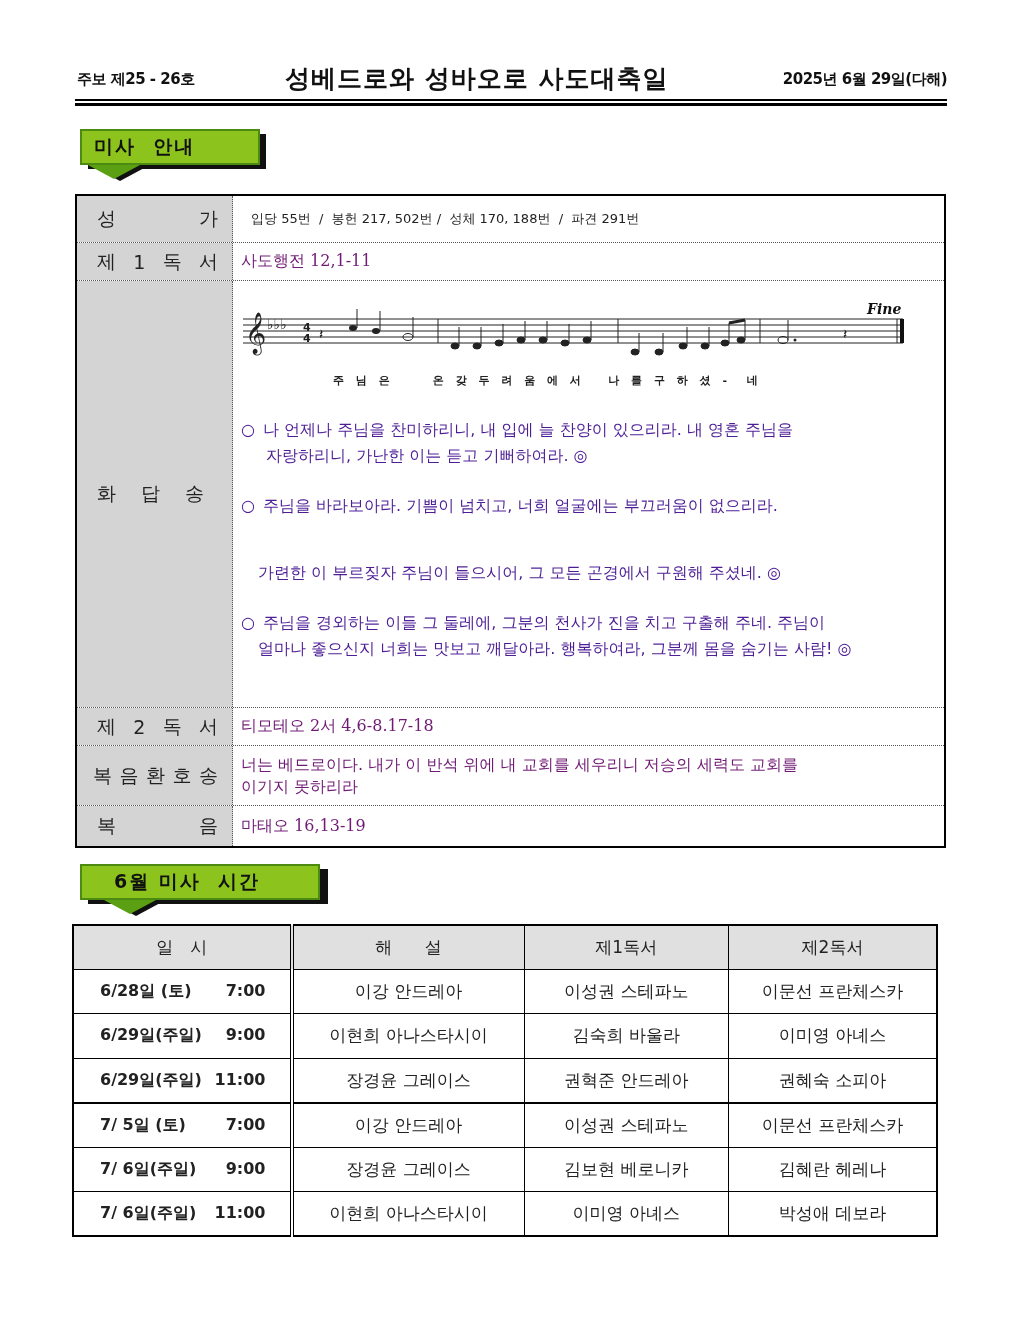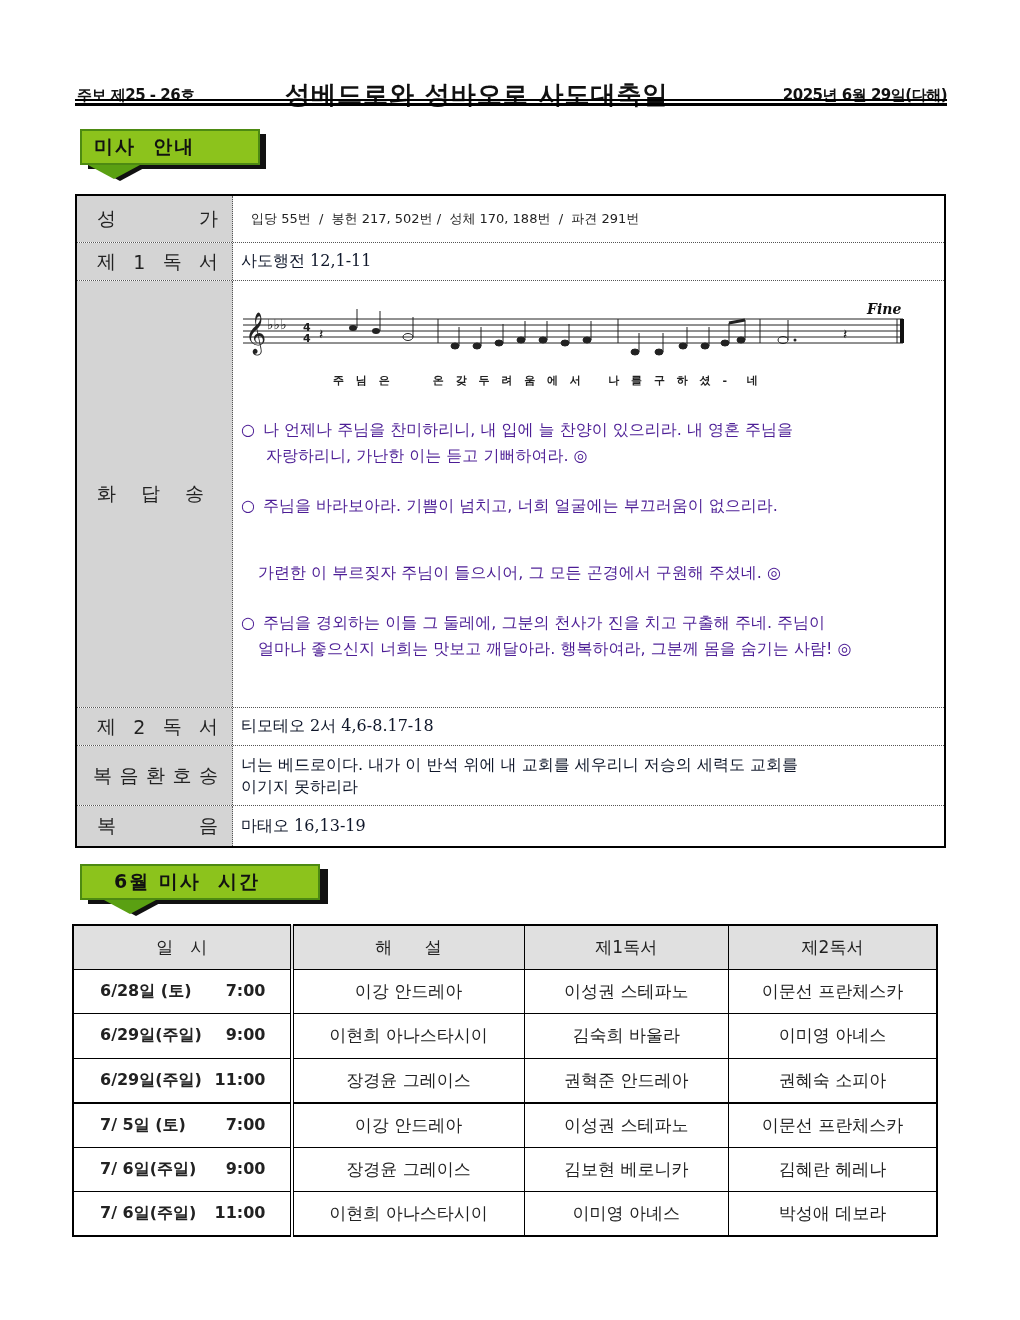--- a/index.html
+++ b/index.html
@@ -1,40 +1,40 @@
 <!DOCTYPE html>
 <html><head>
 <meta charset="utf-8">
 <style>
   * { box-sizing: border-box; margin: 0; padding: 0; }
   html, body { width: 1020px; height: 1320px; background: #ffffff; }
   body { position: relative; font-family: "DejaVu Sans", sans-serif; color: #111; }
 
   
-  .header { position: absolute; left: 75px; top: 78px; width: 872px; height: 40px; }
+  .header { position: absolute; left: 75px; top: 62px; width: 872px; height: 40px; }
   .header .issue { position: absolute; left: 2px; top: 8px; font-size: 15px; font-weight: bold; letter-spacing: -0.5px; }
   .header .title { position: absolute; left: 210px; top: 0px; font-size: 25px; font-weight: bold; letter-spacing: 1px; }
   .header .date { position: absolute; right: 0px; top: 8px; font-size: 15px; font-weight: bold; letter-spacing: -0.5px; }
   .header-rule1 { position: absolute; left: 75px; top: 99px; width: 872px; height: 2px; background: #000; }
   .header-rule2 { position: absolute; left: 75px; top: 103px; width: 872px; height: 3px; background: #000; }
 
   
   .banner { position: absolute; }
   .banner .shadow { position: absolute; background: #111; }
   .banner .box { position: absolute; background: #8cc31c; border: 2px solid #4d8a12; display: flex; align-items: center; }
   .banner .box span { font-weight: bold; font-size: 19px; color: #111; letter-spacing: 2px; }
   .banner .arrow { position: absolute; width: 0; height: 0; border-left: 26px solid transparent; border-right: 26px solid transparent; border-top: 14px solid #5aa012; }
   .banner .arrow-shadow { position: absolute; width: 0; height: 0; border-left: 26px solid transparent; border-right: 26px solid transparent; border-top: 14px solid #111; }
 
   
   .mass-table { position: absolute; left: 75px; top: 194px; width: 871px; border: 2px solid #000; }
   .mass-row { display: flex; border-bottom: 1px dotted #555; }
   .mass-row:last-child { border-bottom: none; }
   .mass-row .label { width: 156px; background: #d4d4d4; border-right: 1px dotted #555; display: flex; align-items: center; justify-content: space-between; padding: 0 14px 0 20px; font-size: 19px; color: #222; }
-  .mass-row .value { flex: 1; padding: 0 8px; display: flex; align-items: center; font-family: "DejaVu Serif", serif; font-size: 16px; color: #0f172a; }
+  .mass-row .value { flex: 1; padding: 0 8px; display: flex; align-items: center; font-family: "DejaVu Serif", serif; font-size: 16px; color: #701a75; }
   .r-hymn { height: 47px; }
   .r-hymn .value { font-family: "DejaVu Sans", sans-serif; font-size: 13px; padding-left: 18px; color: #222; }
   .r-first { height: 38px; }
   .r-psalm { height: 427px; }
   .r-second { height: 38px; }
   .r-gospelacc { height: 60px; }
   .r-gospelacc .value { line-height: 22px; }
   .r-gospel { height: 40px; }
 
   .psalm-content { flex: 1; position: relative; }

